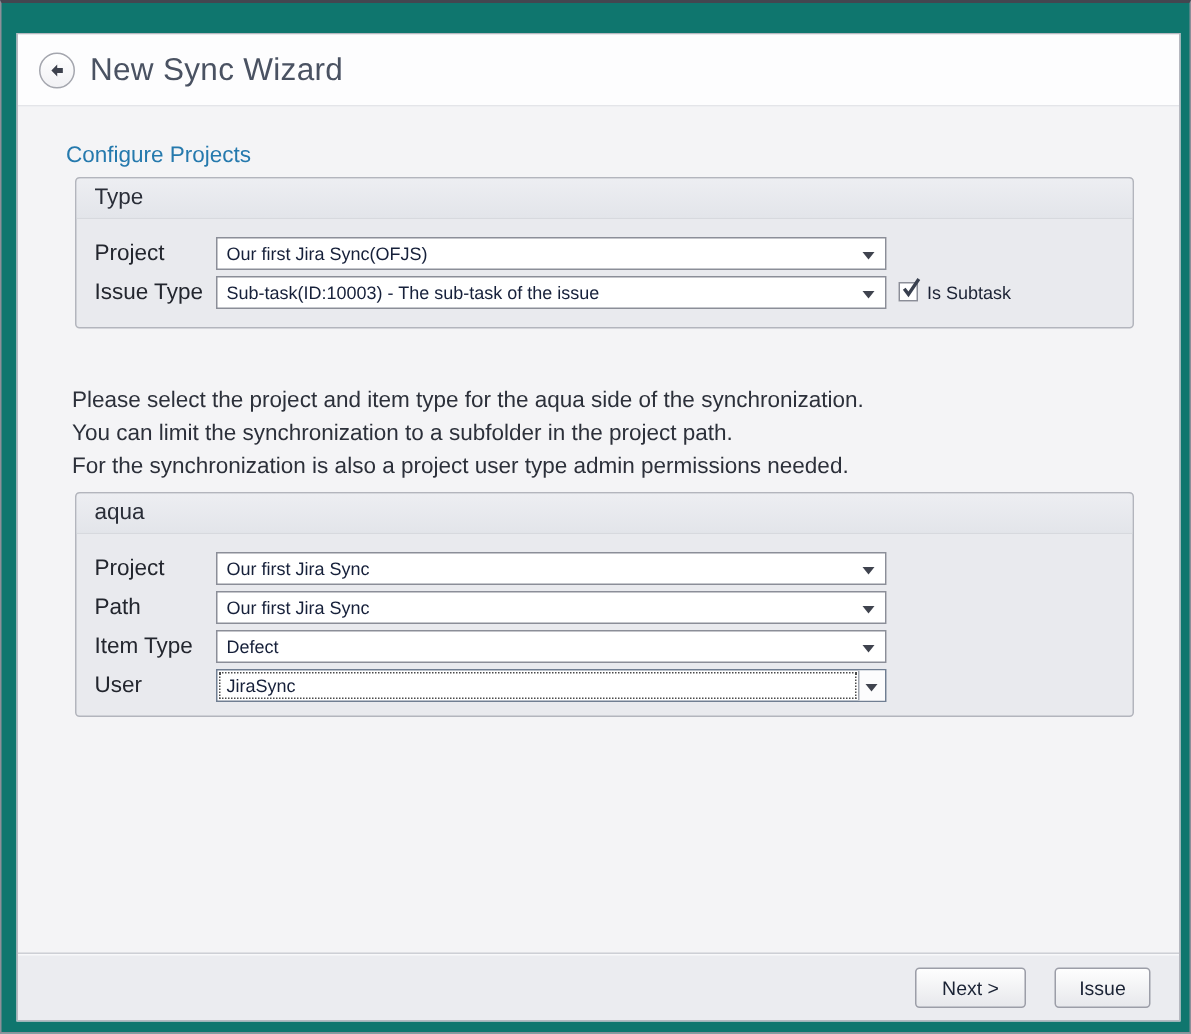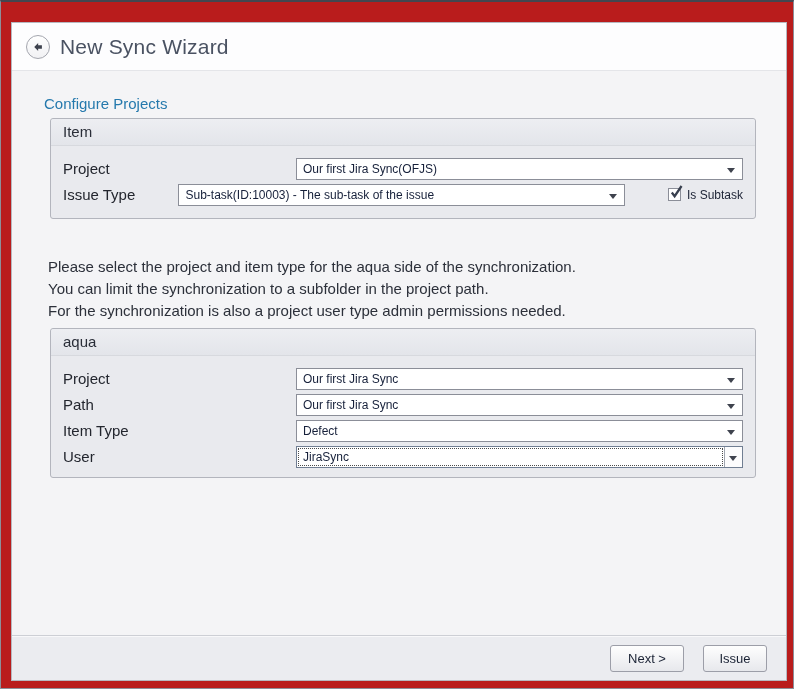--- a/index.html
+++ b/index.html
@@ -6,21 +6,21 @@
   html, body { width: 794px; height: 689px; }
   body {
     font-family: "Liberation Sans", sans-serif;
     position: relative;
     background: #d4d7de;
     overflow: hidden;
   }
   
   .frame {
     position: absolute; inset: 0;
-    background: #b91c1c;
+    background: #0f766e;
     border-top: 2px solid #434650;
     border-left: 1px solid #8d8f99;
     border-right: 1px solid #8d8f99;
     border-bottom: 1px solid #8d8f99;
     padding-left: 20px;
   }
   .titlebar-strip { position: absolute; left: 0; right: 0; top: 0; height: 18px; }
   .window-inner {
     position: absolute; left: 10px; top: 20px; right: 6px; bottom: 7px;
     background: #f4f4f6;
@@ -71,21 +71,21 @@
   }
   .groupbox-header {
     height: 27px; line-height: 26px;
     padding-left: 12px;
     background: linear-gradient(#edeef2, #e3e5ea);
     border-bottom: 1px solid #d7d9de;
     border-radius: 3px 3px 0 0;
     font-size: 15px; color: #2a2e38;
   }
   .groupbox-body { padding: 11px 12px 9px 12px; }
-  .field-row { display: flex; align-items: center; margin-bottom: 3px; height: 23px; justify-content: space-between; }
+  .field-row { display: flex; align-items: center; margin-bottom: 3px; height: 23px; }
   .field-label {
     width: 81px; flex: 0 0 81px;
     font-size: 15px; color: #23262e;
   }
   .combo {
     position: relative;
     width: 447px; height: 22px;
     background: #ffffff;
     border: 1px solid #8b8e98;
     display: flex; align-items: center;
@@ -164,21 +164,21 @@
       </div>
       <div class="wizard-title">New Sync Wizard</div>
     </div>
 
     <div class="wizard-body">
 
       <div class="page-heading">Configure Projects</div>
 
 
       <div class="groupbox">
-        <div class="groupbox-header">Item</div>
+        <div class="groupbox-header">Type</div>
         <div class="groupbox-body">
 
           <div class="field-row">
             <div class="field-label">Project</div>
             <div class="combo">
               <span>Our first Jira Sync(OFJS)</span>
               <span class="combo-arrow"></span>
             </div>
           </div>
 

